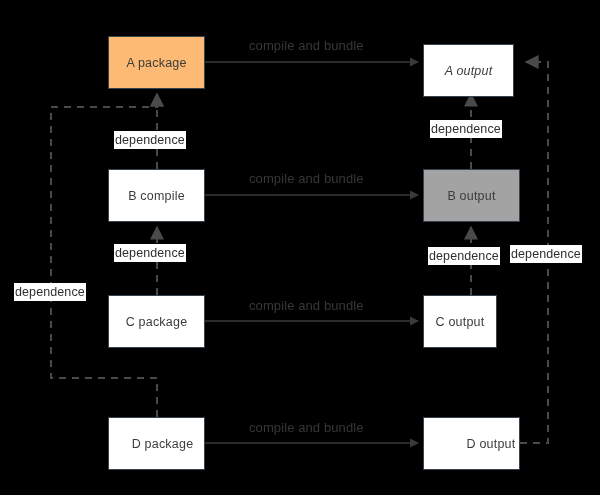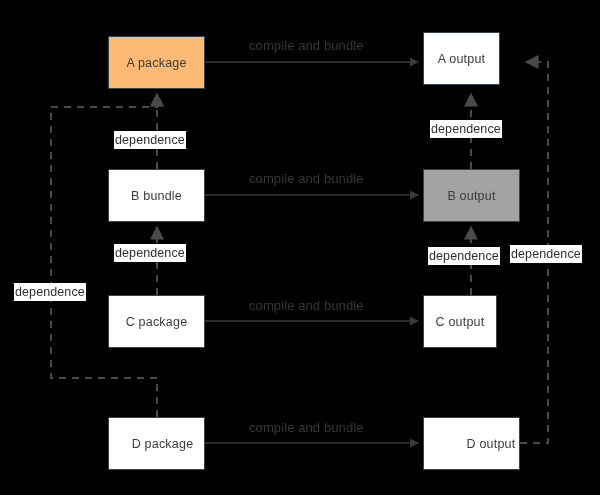--- a/index.html
+++ b/index.html
@@ -46,29 +46,29 @@
         <path d="M 471 295 L 471 227" fill="none" stroke="#4a4a4a" stroke-width="2" stroke-dasharray="7,6" marker-end="url(#arrow-dashed)"></path>
         <path d="M 520 443 L 548 443 L 548 62 L 526 62" fill="none" stroke="#4a4a4a" stroke-width="2" stroke-dasharray="7,6" marker-end="url(#arrow-dashed)"></path>
       </g>
   </svg>
 
   <div id="nodes-layer">
       <div class="node-box" style="left: 108px; top: 36px; width: 97px; height: 53px; background: #fdba74; border-color: rgb(55, 67, 77);">
         <span class="node-label" style="color: rgb(60, 60, 60);">A package</span>
       </div>
       <div class="node-box" style="left: 108px; top: 169px; width: 97px; height: 53px; background: rgb(255, 255, 255); border-color: rgb(55, 67, 77);">
-        <span class="node-label" style="color: rgb(60, 60, 60);">B bundle</span>
+        <span class="node-label" style="color: rgb(60, 60, 60);">B compile</span>
       </div>
       <div class="node-box" style="left: 108px; top: 295px; width: 97px; height: 53px; background: rgb(255, 255, 255); border-color: rgb(55, 67, 77);">
         <span class="node-label" style="color: rgb(60, 60, 60);">C package</span>
       </div>
       <div class="node-box" style="left: 108px; top: 417px; width: 97px; height: 53px; background: rgb(255, 255, 255); border-color: rgb(55, 67, 77); padding-left: 12px;">
         <span class="node-label" style="color: rgb(60, 60, 60);">D package</span>
       </div>
-      <div class="node-box" style="left: 423px; top: 32px; width: 77px; height: 53px; background: rgb(255, 255, 255); border-color: rgb(55, 67, 77);">
+      <div class="node-box" style="left: 423px; top: 44px; width: 91px; height: 53px; background: rgb(255, 255, 255); border-color: rgb(55, 67, 77); font-style: italic;">
         <span class="node-label" style="color: rgb(60, 60, 60);">A output</span>
       </div>
       <div class="node-box" style="left: 423px; top: 169px; width: 97px; height: 53px; background: #a3a3a3; border-color: rgb(55, 67, 77);">
         <span class="node-label" style="color: rgb(60, 60, 60);">B output</span>
       </div>
       <div class="node-box" style="left: 423px; top: 295px; width: 74px; height: 53px; background: rgb(255, 255, 255); border-color: rgb(55, 67, 77);">
         <span class="node-label" style="color: rgb(60, 60, 60);">C output</span>
       </div>
       <div class="node-box" style="left: 423px; top: 417px; width: 97px; height: 53px; background: rgb(255, 255, 255); border-color: rgb(55, 67, 77); padding-left: 39px;">
         <span class="node-label" style="color: rgb(60, 60, 60);">D output</span>

